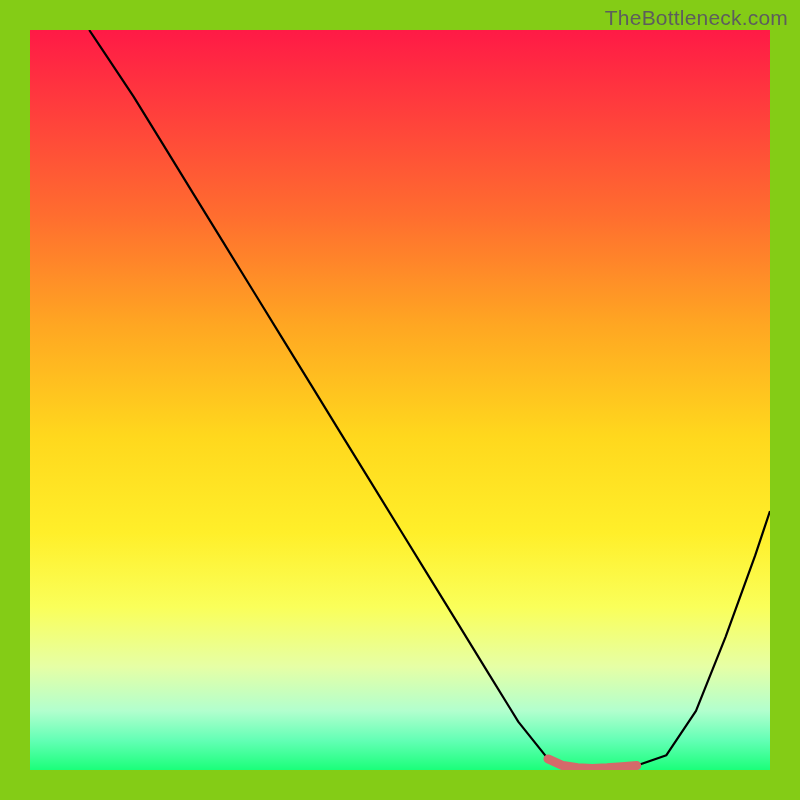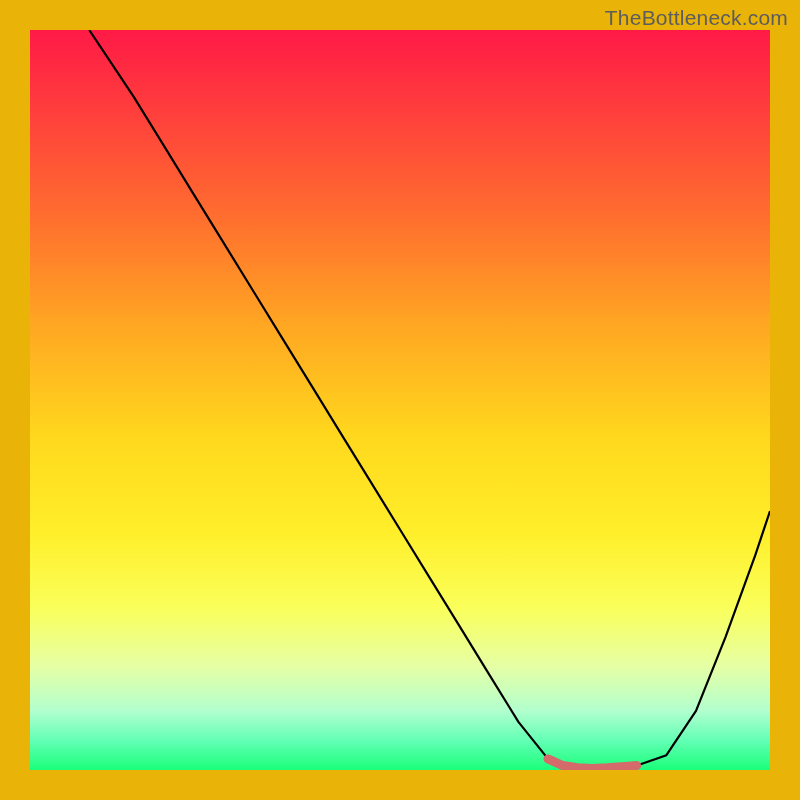--- a/index.html
+++ b/index.html
@@ -1,21 +1,21 @@
 <!DOCTYPE html>
 <html><head>
 <meta charset="utf-8">
 <style>
   * { margin: 0; padding: 0; box-sizing: border-box; }
   html, body { width: 800px; height: 800px; background: #000; overflow: hidden; }
   .frame {
     position: absolute;
     left: 0; top: 0;
     width: 800px; height: 800px;
-    background: #eab308;
+    background: #84cc16;
   }
   .plot-wrap {
     position: absolute;
     left: 30px;
     top: 30px;
     width: 740px;
     height: 740px;
   }
   .plot-bg {
     position: absolute;

